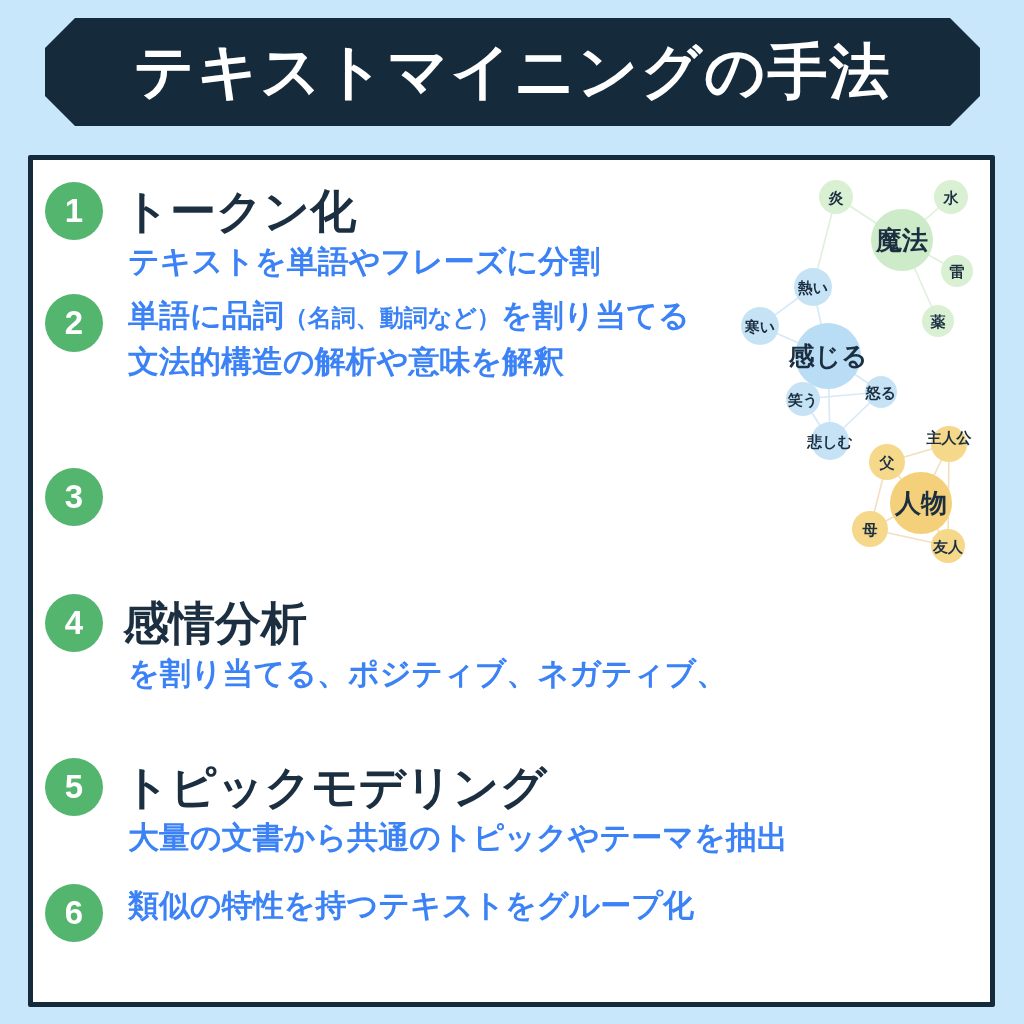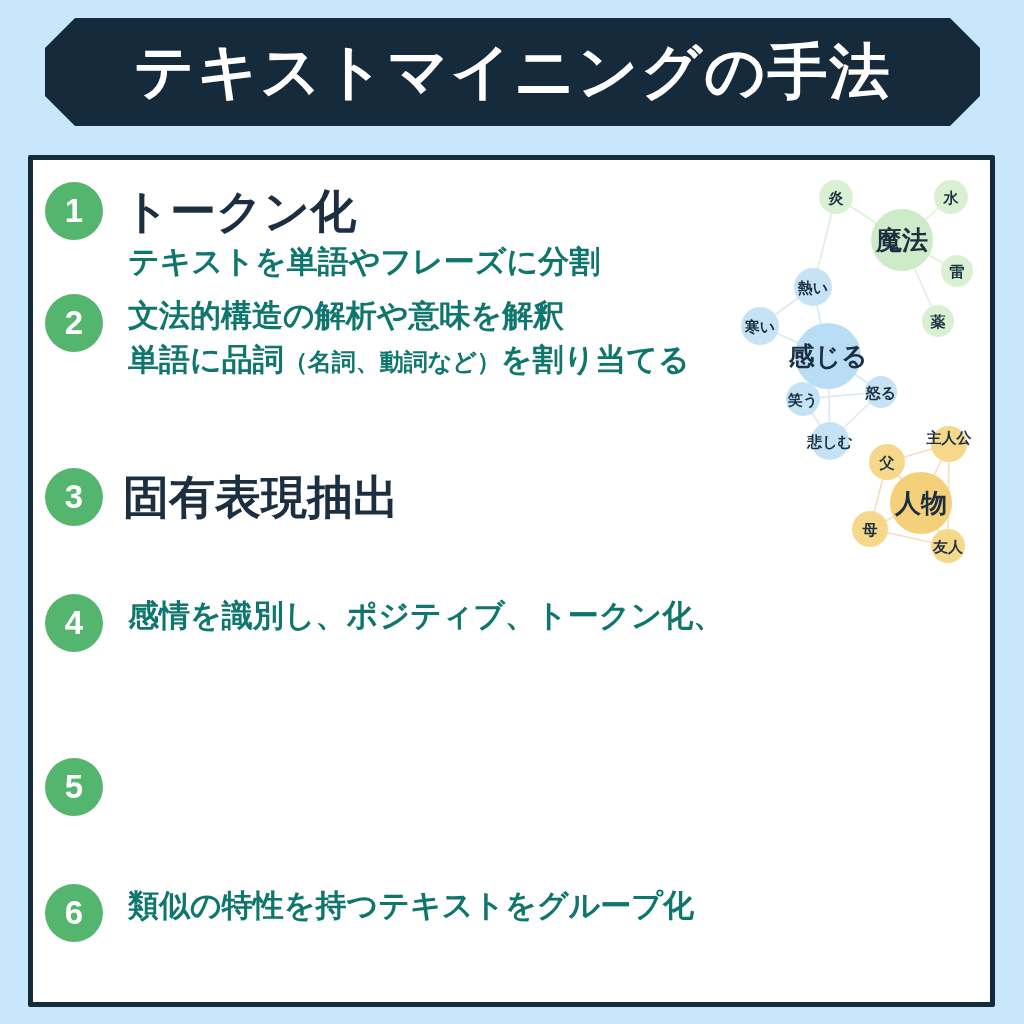--- a/index.html
+++ b/index.html
@@ -30,21 +30,21 @@
     flex:0 0 auto;width:58px;height:58px;border-radius:50%;
     background:#54b56e;color:#ffffff;
     display:flex;align-items:center;justify-content:center;
     font-size:33px;font-weight:700;
   }
   .item-text{display:flex;flex-direction:column;}
   .item-title{
     font-size:46px;font-weight:800;line-height:58px;color:#1b2f40;white-space:nowrap;
   }
   .item-desc{
-    font-size:31px;font-weight:700;line-height:44px;color:#0f766e;
+    font-size:31px;font-weight:700;line-height:44px;color:#3b82f6;
     margin-left:5px;white-space:nowrap;
   }
   .item-desc .small{font-size:24px;}
   
   .graph-overlay{
     position:absolute;left:0;top:0;width:1024px;height:1024px;pointer-events:none;
   }
 </style>
 </head>
 <body>
@@ -59,42 +59,44 @@
     <div class="badge">1</div>
     <div class="item-text">
       <div class="item-title">トークン化</div>
       <div class="item-desc">テキストを単語やフレーズに分割</div>
     </div>
   </div>
 
   <div class="item" style="top:134px">
     <div class="badge">2</div>
     <div class="item-text">
+      <div class="item-desc"><span>単語に品詞</span><span class="small">（名詞、動詞など）</span><span>を割り当てる</span></div>
       <div class="item-desc">文法的構造の解析や意味を解釈</div>
-      <div class="item-desc"><span>単語に品詞</span><span class="small">（名詞、動詞など）</span><span>を割り当てる</span></div>
     </div>
   </div>
 
   <div class="item" style="top:308px">
     <div class="badge">3</div>
     <div class="item-text">
-      <div class="item-title">固有表現抽出</div>
     </div>
   </div>
 
   <div class="item" style="top:434px">
     <div class="badge">4</div>
     <div class="item-text">
-      <div class="item-desc">感情を識別し、ポジティブ、トークン化、</div>
+      <div class="item-title">感情分析</div>
+      <div class="item-desc">を割り当てる、ポジティブ、ネガティブ、</div>
     </div>
   </div>
 
   <div class="item" style="top:598px">
     <div class="badge">5</div>
     <div class="item-text">
+      <div class="item-title">トピックモデリング</div>
+      <div class="item-desc">大量の文書から共通のトピックやテーマを抽出</div>
     </div>
   </div>
 
   <div class="item" style="top:724px">
     <div class="badge">6</div>
     <div class="item-text">
       <div class="item-desc">類似の特性を持つテキストをグループ化</div>
     </div>
   </div>
 

